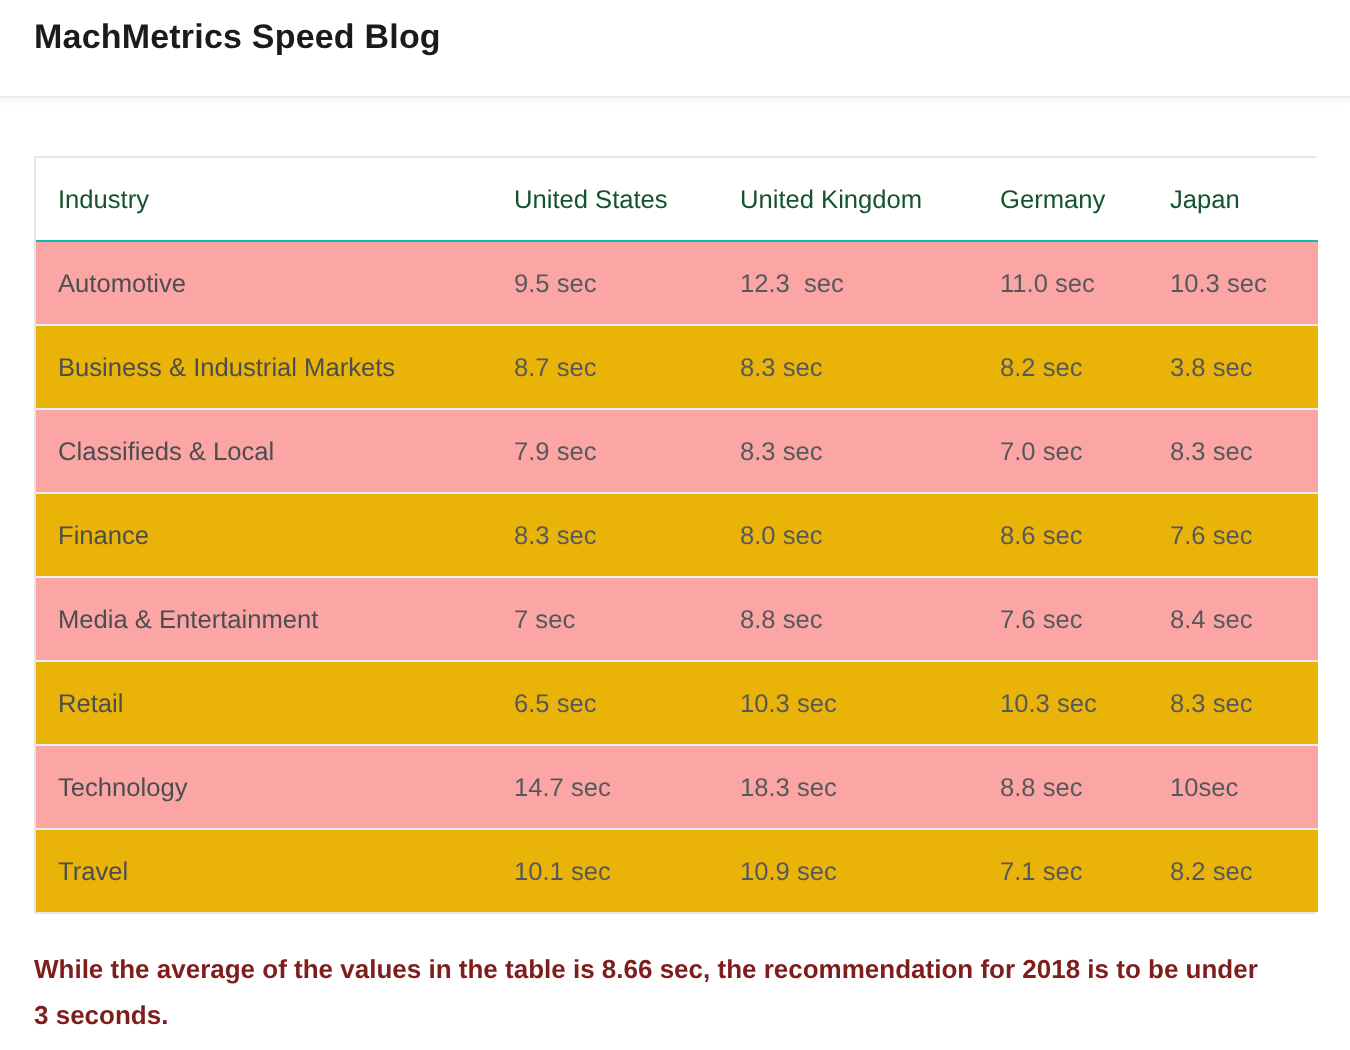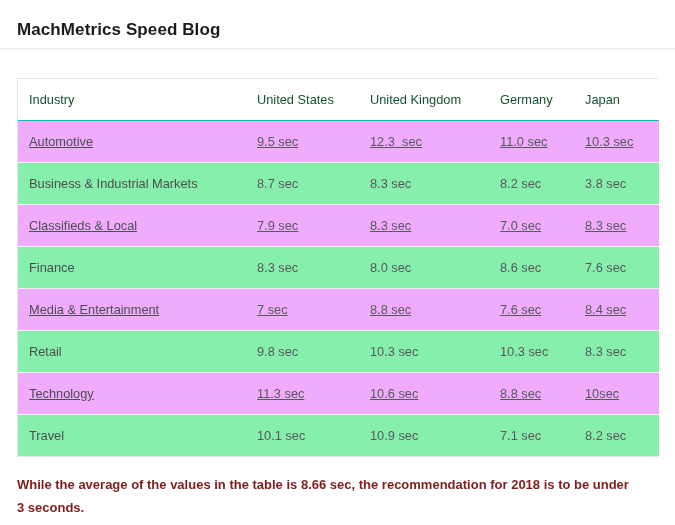--- a/index.html
+++ b/index.html
@@ -28,21 +28,21 @@
     top: 0;
     width: 675px;
     height: 49px;
     background: #ffffff;
     border-bottom: 1px solid #eceef1;
     box-sizing: border-box;
   }
   .title-bar .page-title {
     position: absolute;
     left: 17px;
-    top: 20px;
+    top: 9px;
     font-size: 17px;
     font-weight: bold;
     color: #1b1b1b;
     letter-spacing: 0.1px;
     white-space: nowrap;
   }
   .title-underline {
     position: absolute;
     left: 0;
     top: 49px;
@@ -83,25 +83,24 @@
     background: #ffffff;
     border-bottom: 1px solid #14b8a6;
   }
   table.speed-table td {
     color: #56595c;
   }
   table.speed-table td.industry-cell {
     color: #4b4e51;
   }
   tbody tr.row-odd td {
-    background: #f0abfc;
-    text-decoration: underline;
+    background: #fca5a5;
   }
   tbody tr.row-even td {
-    background: #86efac;
+    background: #eab308;
   }
   tbody tr td {
     border-bottom: 1px solid #f0f1f2;
   }
   tbody tr:last-child td {
     border-bottom: none;
   }
 
   
   .col-industry { width: 239px; padding-left: 11px !important; box-sizing: border-box; }
@@ -174,29 +173,29 @@
         </tr>
         <tr class="row-odd">
           <td class="col-industry industry-cell">Media &amp; Entertainment</td>
           <td class="col-us">7 sec</td>
           <td class="col-uk">8.8 sec</td>
           <td class="col-de">7.6 sec</td>
           <td class="col-jp">8.4 sec</td>
         </tr>
         <tr class="row-even">
           <td class="col-industry industry-cell">Retail</td>
-          <td class="col-us">9.8 sec</td>
+          <td class="col-us">6.5 sec</td>
           <td class="col-uk">10.3 sec</td>
           <td class="col-de">10.3 sec</td>
           <td class="col-jp">8.3 sec</td>
         </tr>
         <tr class="row-odd">
           <td class="col-industry industry-cell">Technology</td>
-          <td class="col-us">11.3 sec</td>
-          <td class="col-uk">10.6 sec</td>
+          <td class="col-us">14.7 sec</td>
+          <td class="col-uk">18.3 sec</td>
           <td class="col-de">8.8 sec</td>
           <td class="col-jp">10sec</td>
         </tr>
         <tr class="row-even">
           <td class="col-industry industry-cell">Travel</td>
           <td class="col-us">10.1 sec</td>
           <td class="col-uk">10.9 sec</td>
           <td class="col-de">7.1 sec</td>
           <td class="col-jp">8.2 sec</td>
         </tr>

